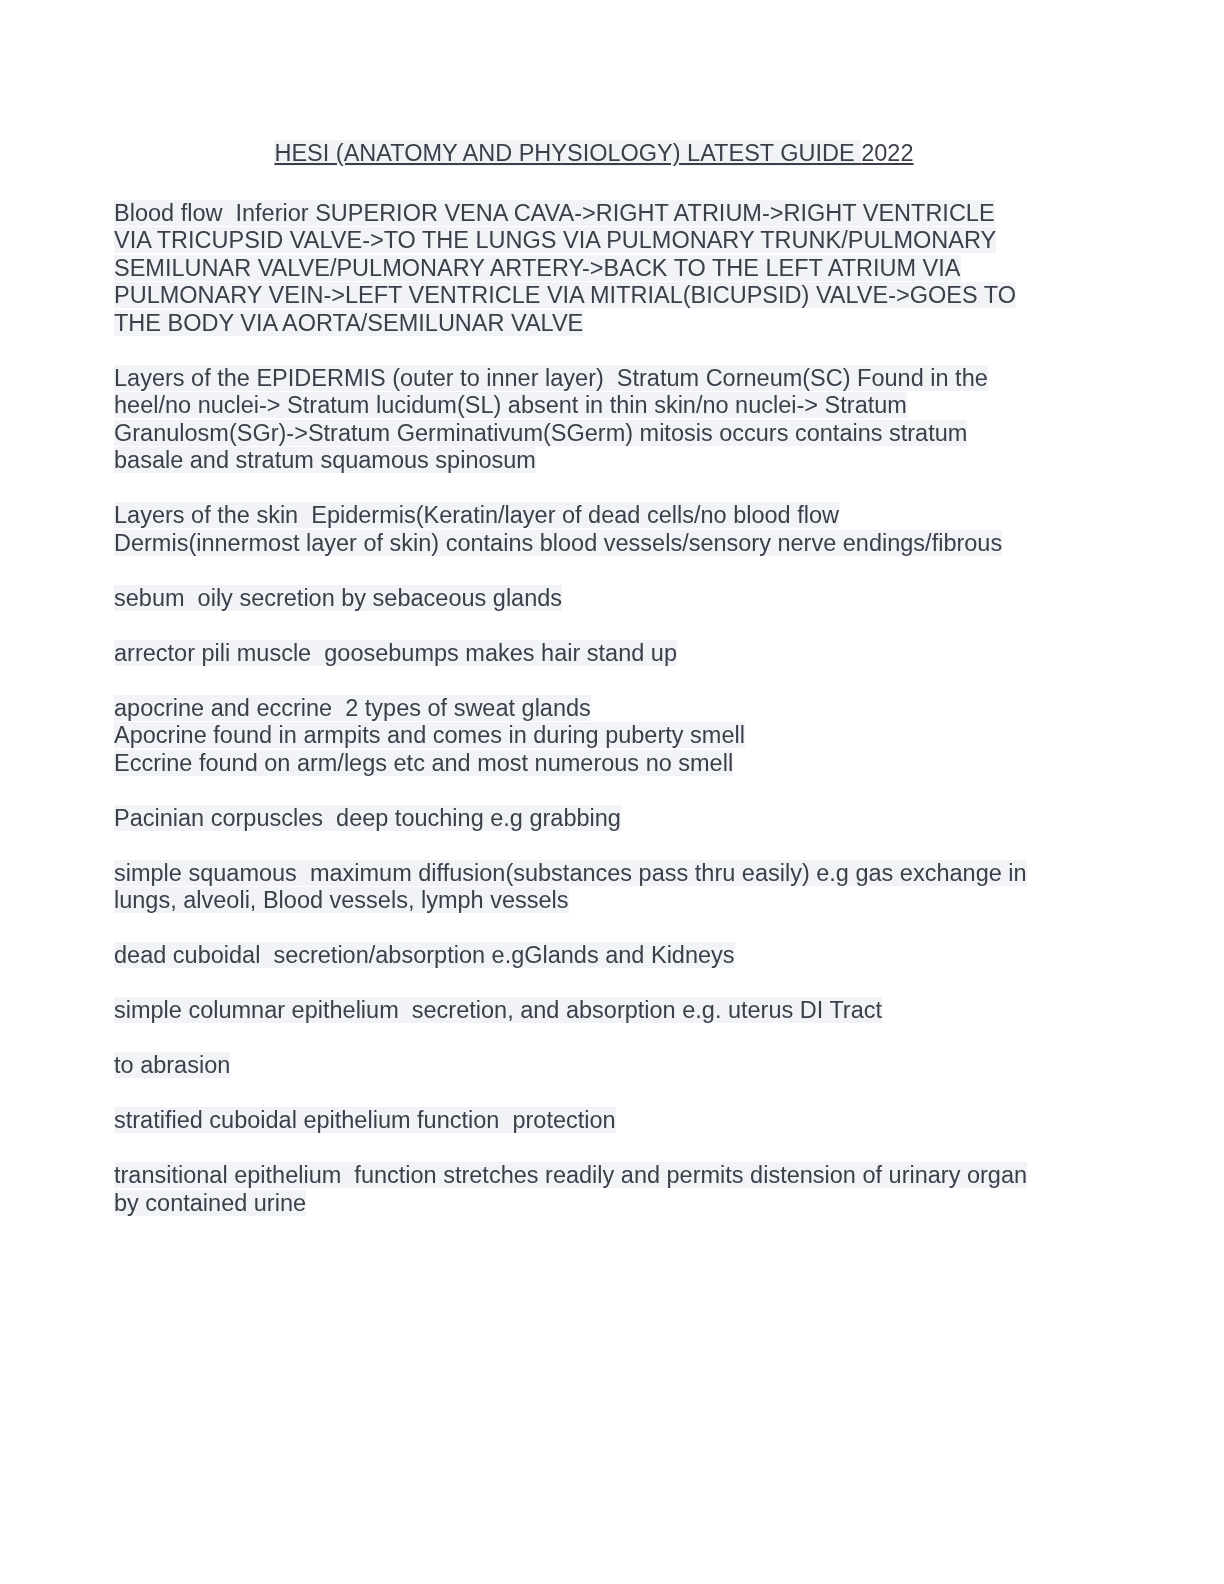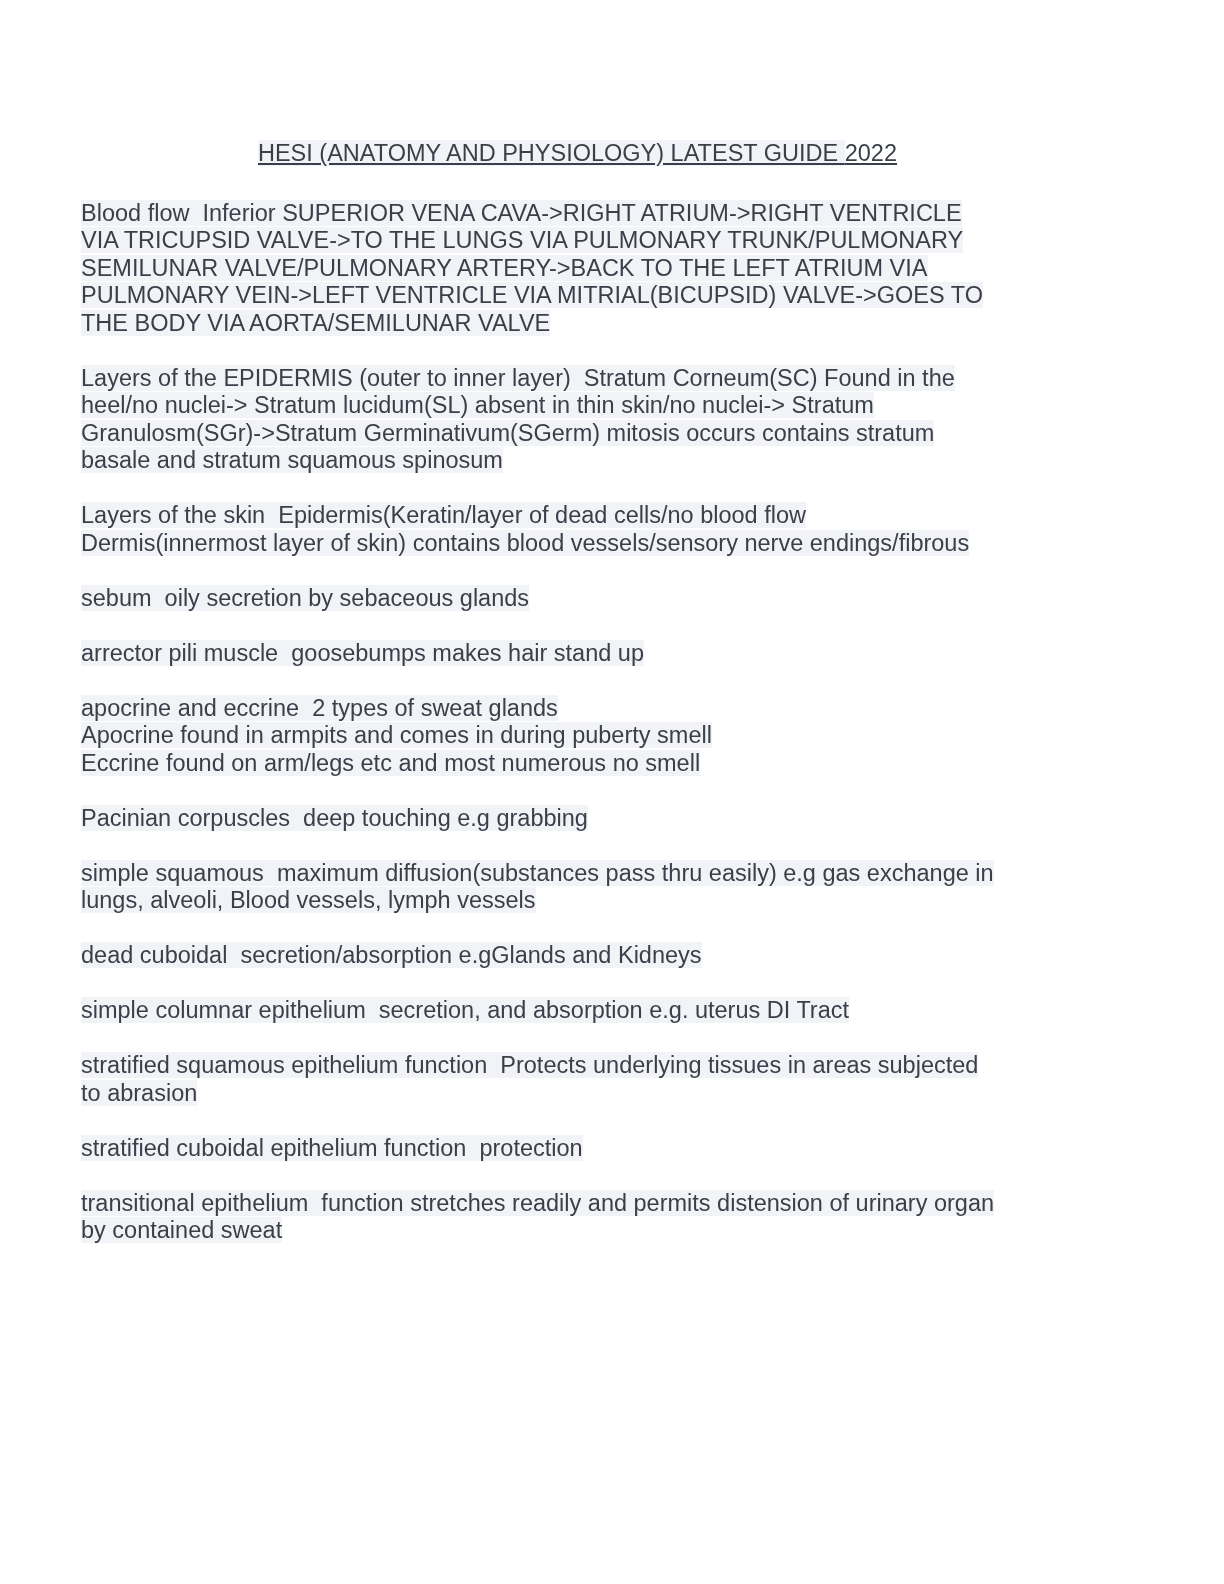--- a/index.html
+++ b/index.html
@@ -12,21 +12,21 @@
     background: var(--page-bg);
   }
   body {
     width: 1224px;
     height: 1584px;
     overflow: hidden;
   }
   .page {
     width: 1224px;
     height: 1584px;
-    padding: 140px 143px 0 74px;
+    padding: 140px 143px 0 107px;
     background: var(--page-bg);
     font-family: "Liberation Sans", sans-serif;
     font-size: 23.5px;
     line-height: 27.5px;
     color: var(--text-color);
   }
   .title {
     font-size: 23.5px;
     font-weight: normal;
     text-align: center;
@@ -92,24 +92,23 @@
         <div class="line"><span class="hl">simple squamous  maximum diffusion(substances pass thru easily) e.g gas exchange in</span></div>
         <div class="line"><span class="hl">lungs, alveoli, Blood vessels, lymph vessels</span></div>
       </div>
       <div class="para">
         <div class="line"><span class="hl">dead cuboidal  secretion/absorption e.gGlands and Kidneys</span></div>
       </div>
       <div class="para">
         <div class="line"><span class="hl">simple columnar epithelium  secretion, and absorption e.g. uterus DI Tract</span></div>
       </div>
       <div class="para">
-        <div class="line"><span class="hl">stratified squamous epithelium function  Protects underlying tissues in areas subjected</span></div>
         <div class="line"><span class="hl">to abrasion</span></div>
       </div>
       <div class="para">
         <div class="line"><span class="hl">stratified cuboidal epithelium function  protection</span></div>
       </div>
       <div class="para">
         <div class="line"><span class="hl">transitional epithelium  function stretches readily and permits distension of urinary organ</span></div>
-        <div class="line"><span class="hl">by contained sweat</span></div>
+        <div class="line"><span class="hl">by contained urine</span></div>
       </div>
     </main>
 </div>
 
 </body></html>

